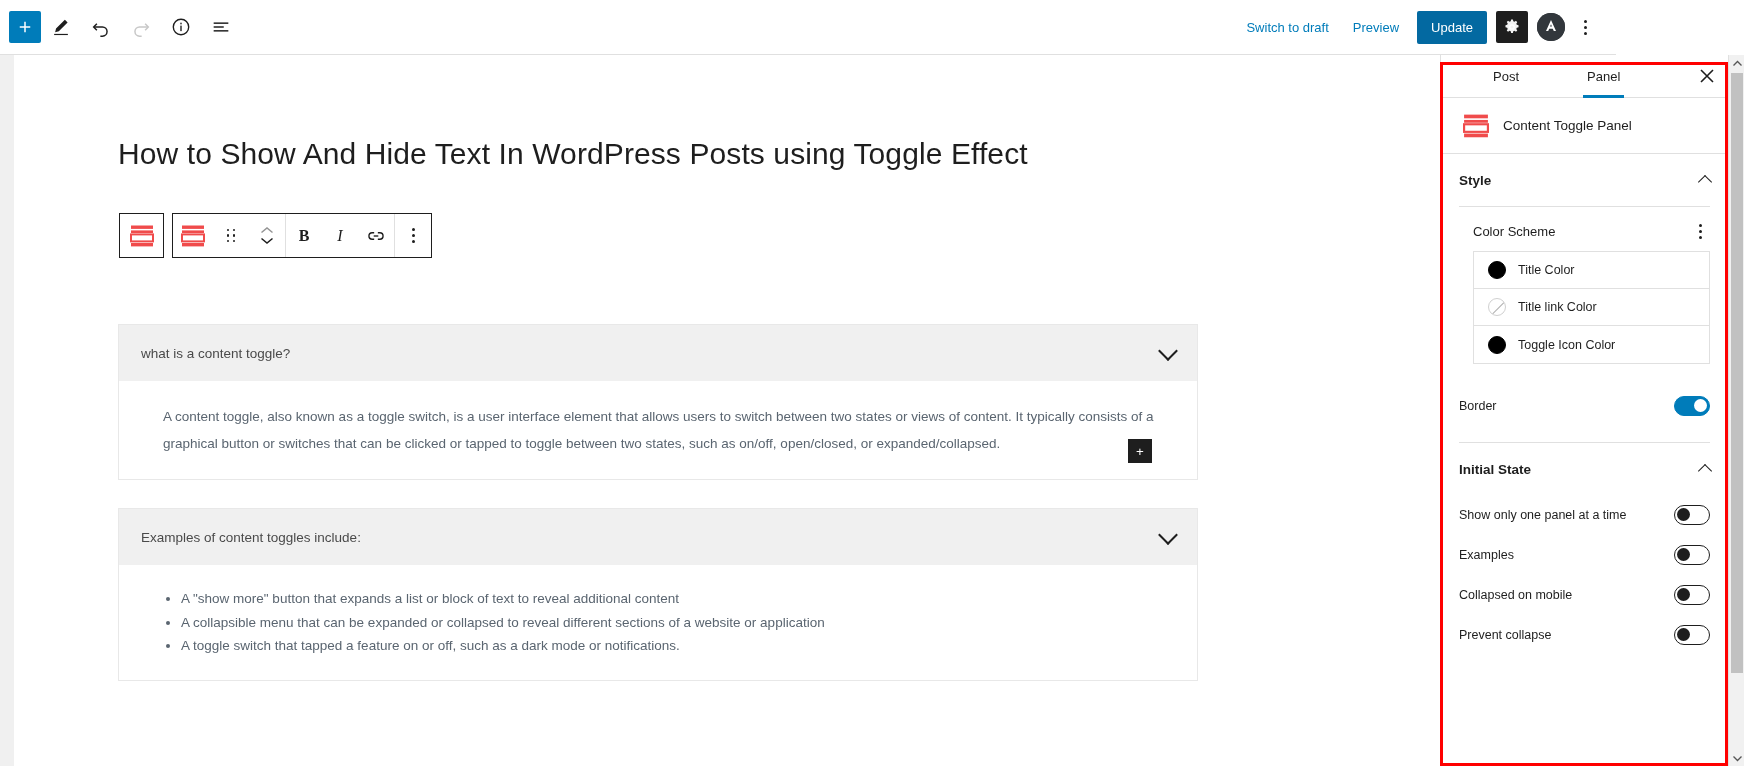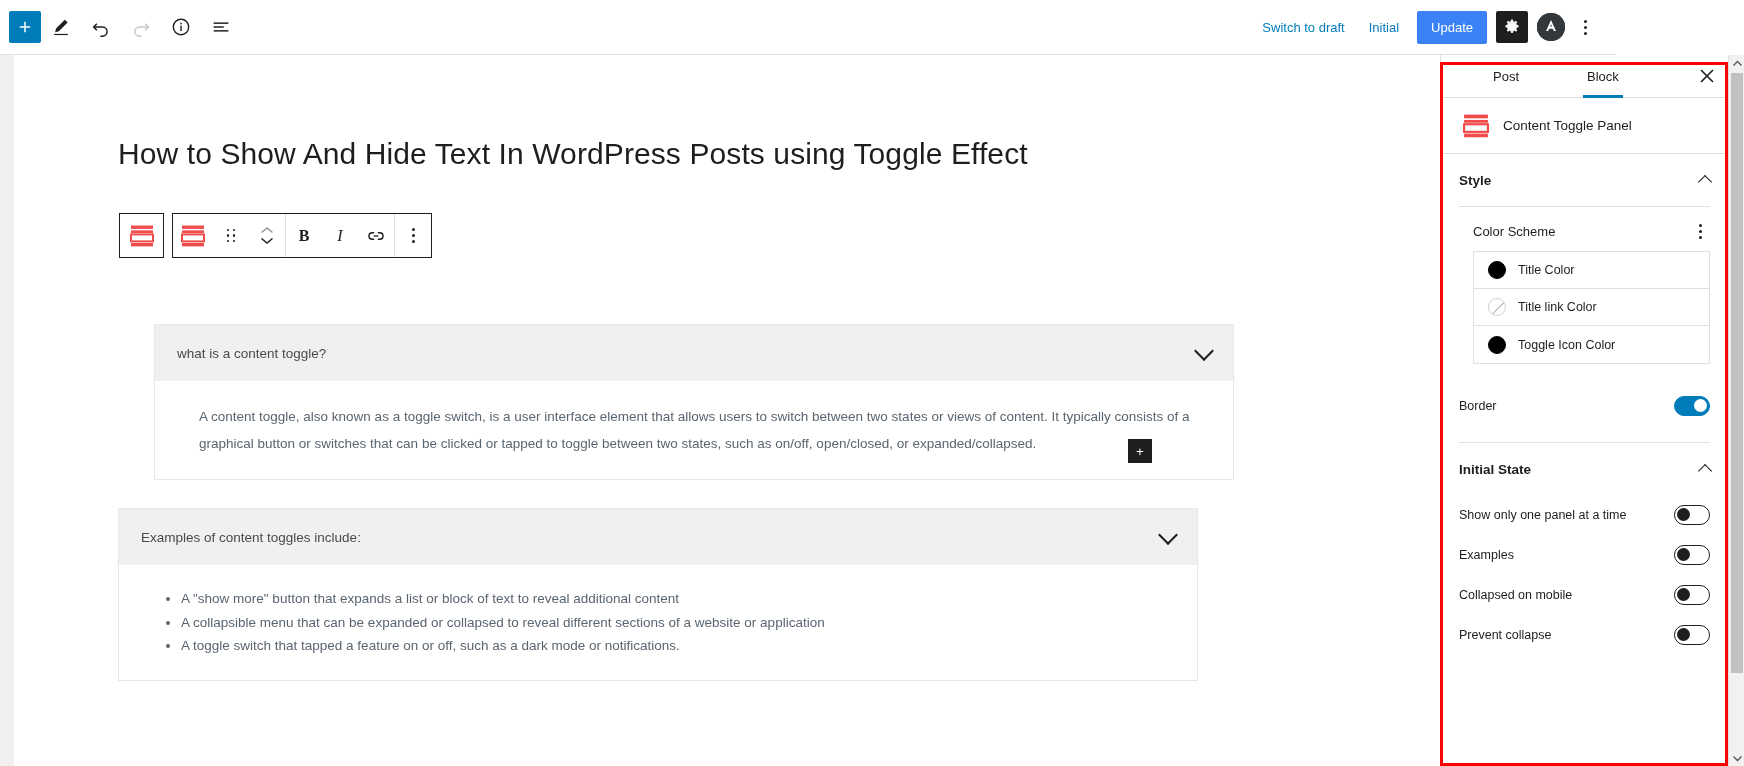--- a/index.html
+++ b/index.html
@@ -29,21 +29,21 @@
     cursor: pointer; color: #1e1e1e;
   }
   .icon-btn.disabled { color: #c7c7c7; }
 
   .link-btn {
     background: none; border: none; color: #007cba;
     font-size: 13px; font-family: "Liberation Sans", sans-serif;
     padding: 6px 12px; cursor: pointer; white-space: nowrap;
   }
   .update-btn {
-    background: #3b82f6; color: #fff; border: none; border-radius: 2px;
+    background: #0369a1; color: #fff; border: none; border-radius: 2px;
     font-size: 13px; font-family: "Liberation Sans", sans-serif;
     padding: 9px 14px; cursor: pointer; margin-left: 6px;
   }
   .gear-btn {
     width: 32px; height: 32px; background: #1e1e1e; border-radius: 2px;
     display: flex; align-items: center; justify-content: center;
     margin-left: 9px; cursor: pointer; border: none;
   }
   .avatar-btn {
     width: 28px; height: 28px; border-radius: 50%; background: #32373c;
@@ -279,21 +279,21 @@
       <svg width="22" height="22" viewBox="0 0 24 24">
         <rect x="4" y="7" width="16" height="1.6" fill="#1e1e1e"></rect>
         <rect x="4" y="11.2" width="11" height="1.6" fill="#1e1e1e"></rect>
         <rect x="4" y="15.4" width="16" height="1.6" fill="#1e1e1e"></rect>
       </svg>
     </button>
   </div>
 
   <div class="tb-right">
     <button class="link-btn">Switch to draft</button>
-    <button class="link-btn">Initial</button>
+    <button class="link-btn">Preview</button>
     <button class="update-btn">Update</button>
     <button class="gear-btn" aria-label="Settings">
       <svg width="18" height="18" viewBox="0 0 24 24">
         <path fill="#fff" d="M12 8.2a3.8 3.8 0 1 0 0 7.6 3.8 3.8 0 0 0 0-7.6zm0 5.9a2.1 2.1 0 1 1 0-4.2 2.1 2.1 0 0 1 0 4.2z"></path>
         <path fill="#fff" d="M13.2 2h-2.4l-.5 2.3-1.6.7-2-1.3-1.7 1.7 1.3 2-.7 1.6L3.3 9.6v2.8l2.3.5.7 1.6-1.3 2 1.7 1.7 2-1.3 1.6.7.5 2.3h2.4l.5-2.3 1.6-.7 2 1.3 1.7-1.7-1.3-2 .7-1.6 2.3-.5V9.6l-2.3-.5-.7-1.6 1.3-2-1.7-1.7-2 1.3-1.6-.7z" opacity="0.95"></path>
       </svg>
     </button>
     <button class="avatar-btn" aria-label="Plugin">
       <svg width="28" height="28" viewBox="0 0 28 28">
         <circle cx="14" cy="14" r="14" fill="#32373c"></circle>
@@ -379,21 +379,21 @@
             <span class="dots-v">
                 <i></i>
                 <i></i>
                 <i></i>
               </span>
           </button>
         </div>
       </div>
     </div>
 
-    <div class="panel" style="top:269px;margin-left:36px;">
+    <div class="panel" style="top:269px;">
       <div class="panel-head">
         <span class="panel-head-title">what is a content toggle?</span>
         <span class="chev-down"></span>
       </div>
       <div class="panel-body">
         <p>A content toggle, also known as a toggle switch, is a user interface element that allows users to switch between two states or views of content. It typically consists of a graphical button or switches that can be clicked or tapped to toggle between two states, such as on/off, open/closed, or expanded/collapsed.</p>
       </div>
     </div>
     <button class="add-inline" style="left:1114px; top:384px;">+</button>
 
@@ -411,21 +411,21 @@
       </div>
     </div>
 
   </div>
 </div>
 
 <div class="sidebar">
 
   <div class="sb-tabs">
     <button class="sb-tab">Post</button>
-    <button class="sb-tab active">Block</button>
+    <button class="sb-tab active">Panel</button>
     <button class="sb-close" aria-label="Close">
       <svg width="16" height="16" viewBox="0 0 16 16">
         <path d="M2 2L14 14M14 2L2 14" stroke="#1e1e1e" stroke-width="1.6"></path>
       </svg>
     </button>
   </div>
 
   <div class="sb-blockrow">
     <svg width="26" height="24" viewBox="0 0 24 22">
       <rect x="1" y="0.5" width="22" height="3.4" fill="#f04b4b"></rect>

